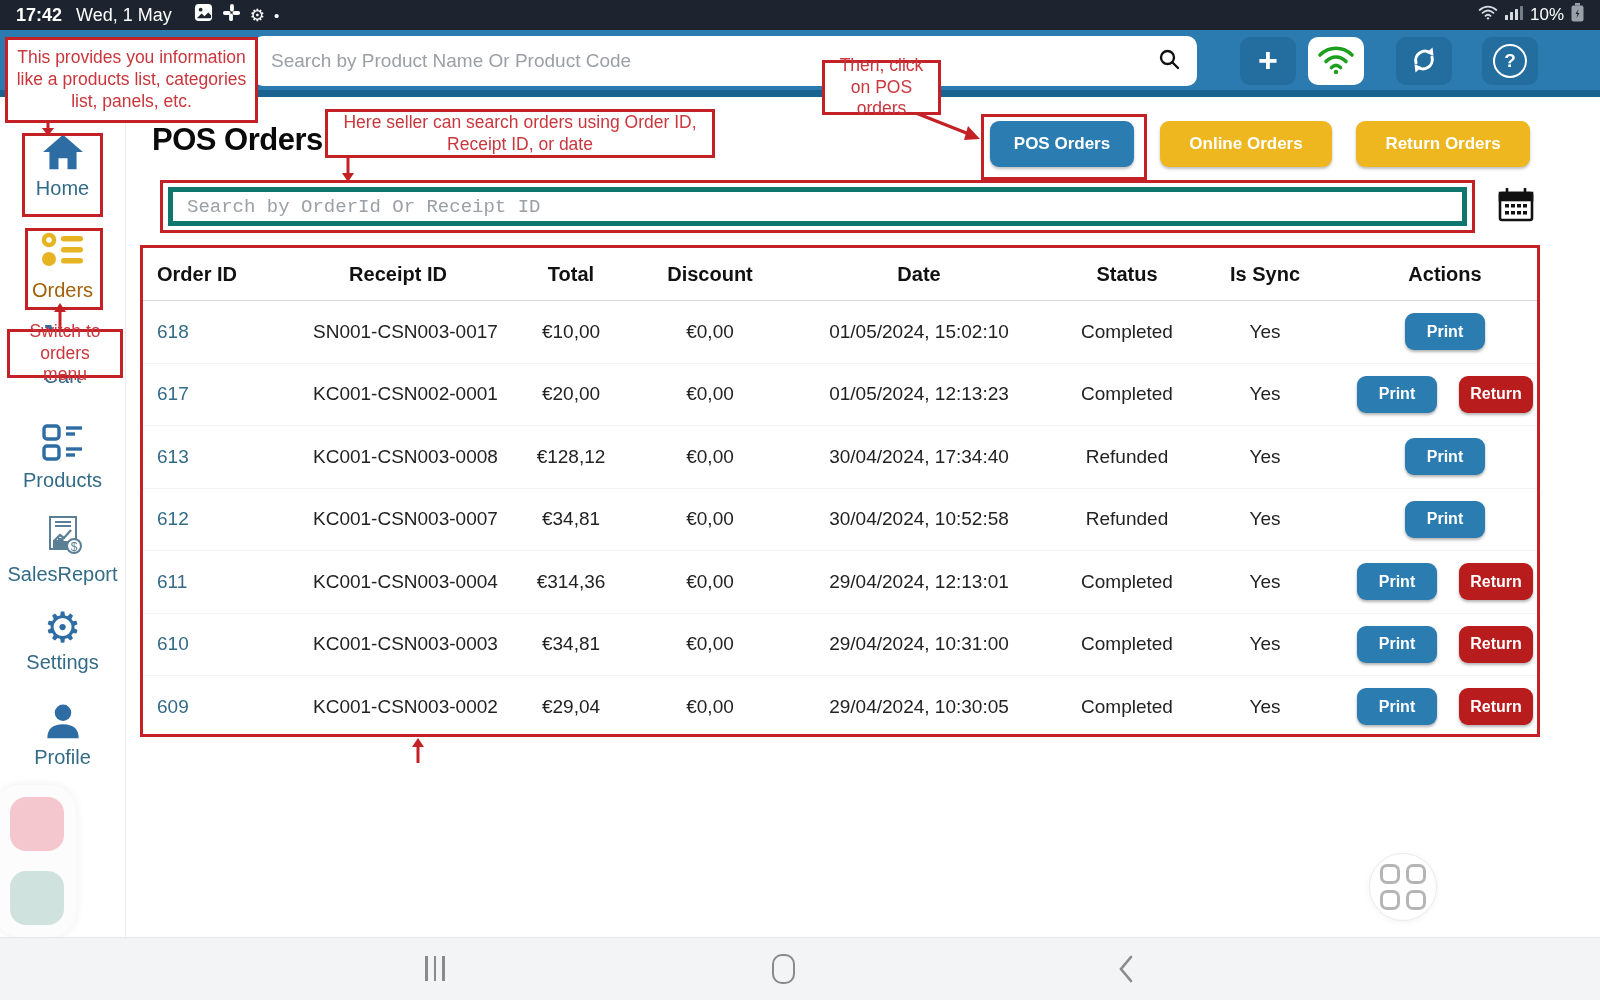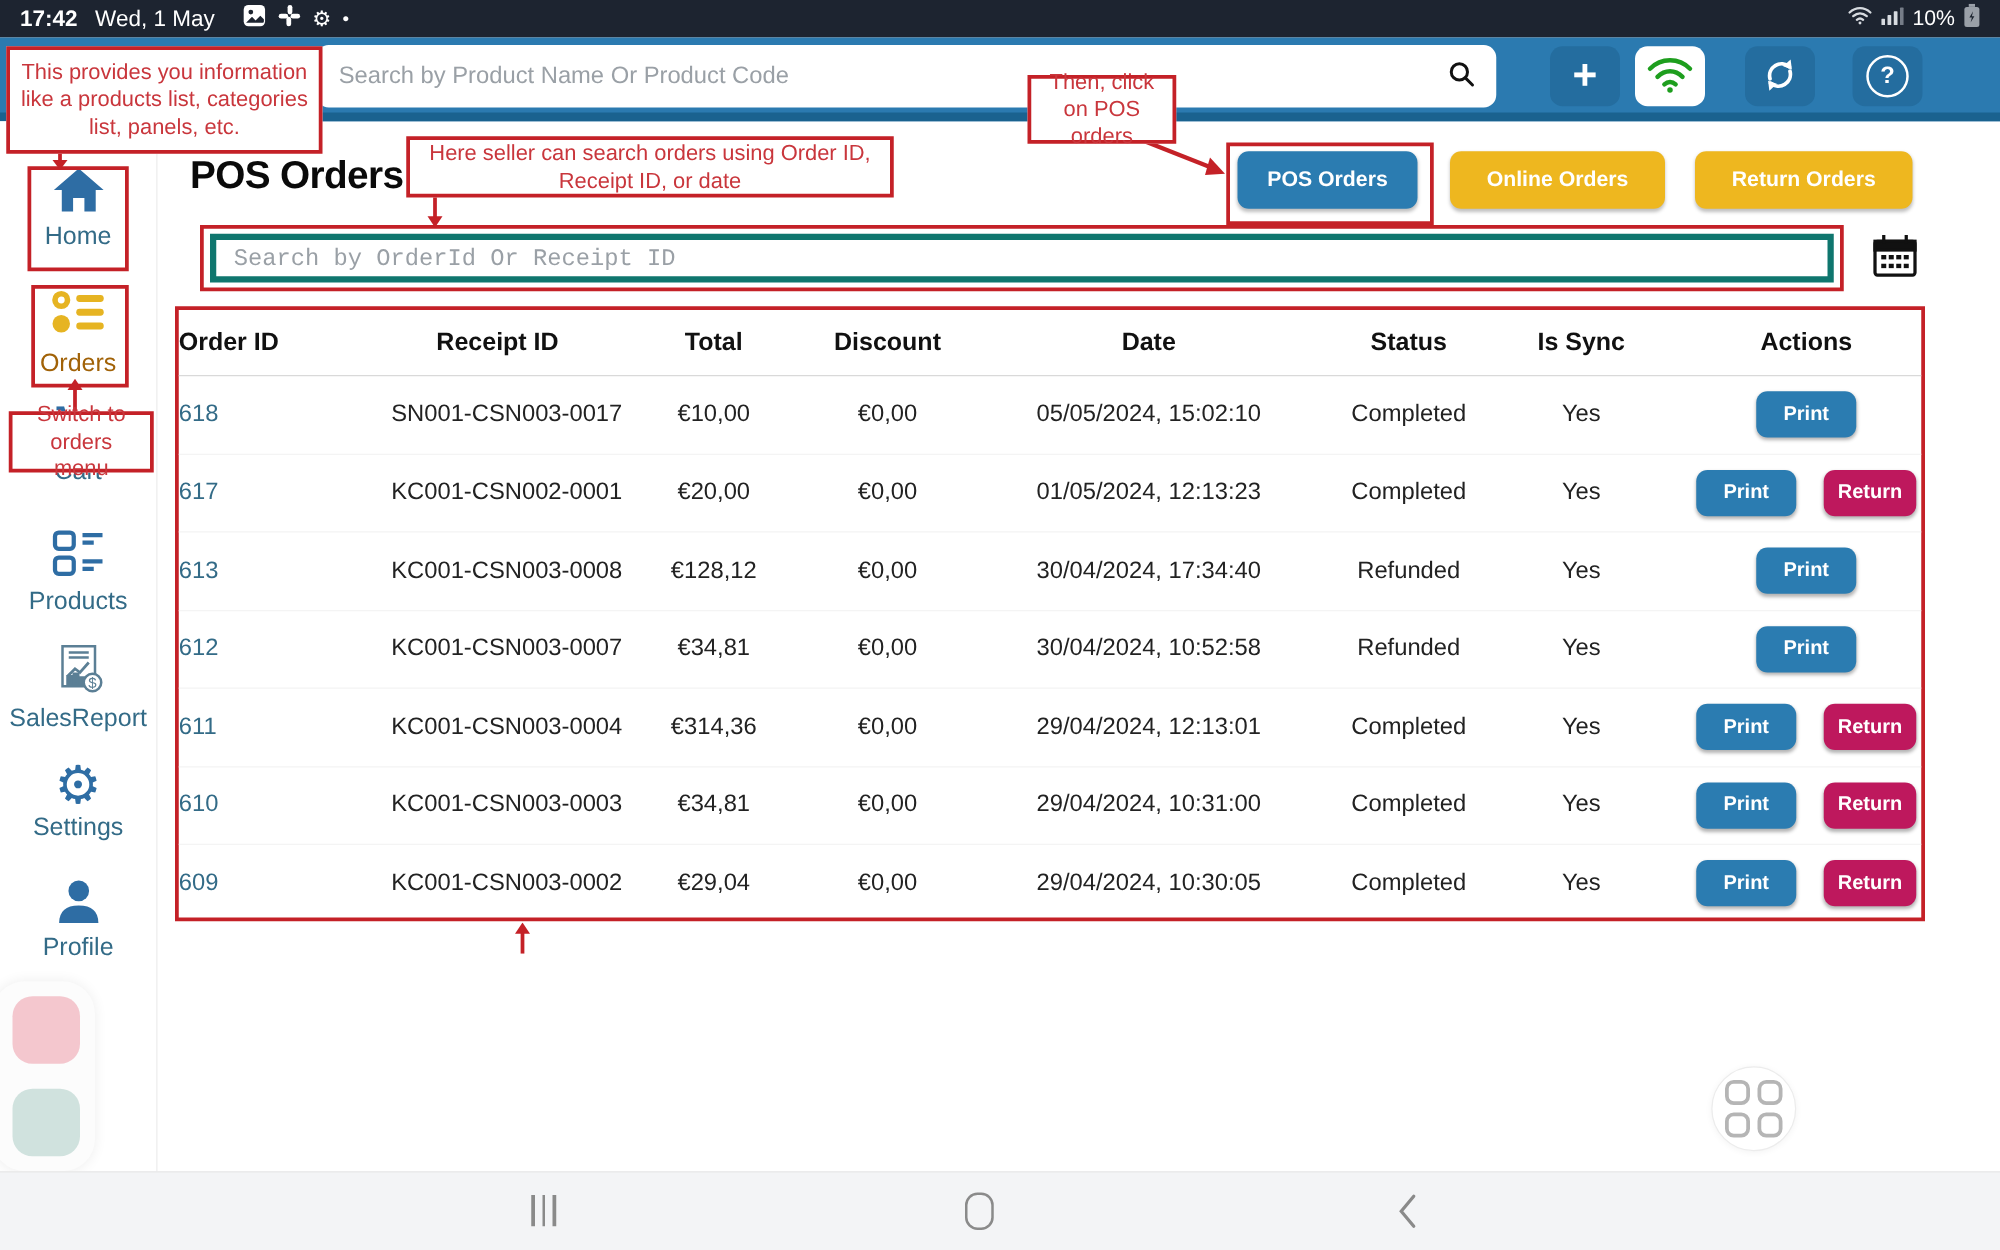--- a/index.html
+++ b/index.html
@@ -67,27 +67,27 @@
 
   
   .table-box{position:absolute;left:140px;top:245px;width:1400px;height:492px;
     border:3px solid #c42127;background:#fff;box-sizing:border-box;}
   .thead,.trow{display:grid;grid-template-columns:170px 170px 176px 102px 316px 100px 176px 184px;
     align-items:center;}
   .thead{height:52px;font-weight:bold;font-size:20px;color:#111;border-bottom:1px solid #d9d9d9;}
   .trow{height:61.5px;font-size:19px;color:#222;border-bottom:1px solid #f4f4f4;}
   .trow:last-child{border-bottom:none;}
   .tcell{text-align:center;white-space:nowrap;}
-  .tcell.left{text-align:left;}
+  .tcell.left{text-align:left;padding-left:14px;}
   .tcell.link{color:#336b87;cursor:pointer;}
   .tcell.actions{display:flex;justify-content:center;gap:22px;}
   .abtn{height:37px;border:none;border-radius:9px;color:#fff;font-weight:bold;font-size:16px;
     font-family:"Liberation Sans",sans-serif;cursor:pointer;box-shadow:0 2px 3px rgba(0,0,0,.3);}
   .abtn.print{width:80px;background:#2b7cb1;}
-  .abtn.return{width:74px;background:#be185d;}
+  .abtn.return{width:74px;background:#b91c1c;}
 
   
   .anno{position:absolute;background:#fff;border:3px solid #c42127;color:#c9363c;text-align:center;
     font-size:17.5px;line-height:1.25;display:flex;align-items:center;justify-content:center;
     padding:3px 6px;box-sizing:border-box;z-index:50;}
   .redbox{position:absolute;border:3px solid #c42127;z-index:40;pointer-events:none;}
   .arrow{position:absolute;z-index:45;pointer-events:none;}
 
   
   .fab-grid{position:absolute;left:1369px;top:853px;width:66px;height:66px;border-radius:50%;
@@ -315,21 +315,21 @@
         <div class="tcell">Status</div>
         <div class="tcell">Is Sync</div>
         <div class="tcell">Actions</div>
       </div>
     <div>
         <div class="trow">
           <div class="tcell left link">618</div>
           <div class="tcell">SN001-CSN003-0017</div>
           <div class="tcell">€10,00</div>
           <div class="tcell">€0,00</div>
-          <div class="tcell">05/05/2024, 15:02:10</div>
+          <div class="tcell">01/05/2024, 15:02:10</div>
           <div class="tcell">Completed</div>
           <div class="tcell">Yes</div>
           <div class="tcell actions">
             <button class="abtn print">Print</button>
           </div>
         </div>
         <div class="trow">
           <div class="tcell left link">617</div>
           <div class="tcell">KC001-CSN002-0001</div>
           <div class="tcell">€20,00</div>

